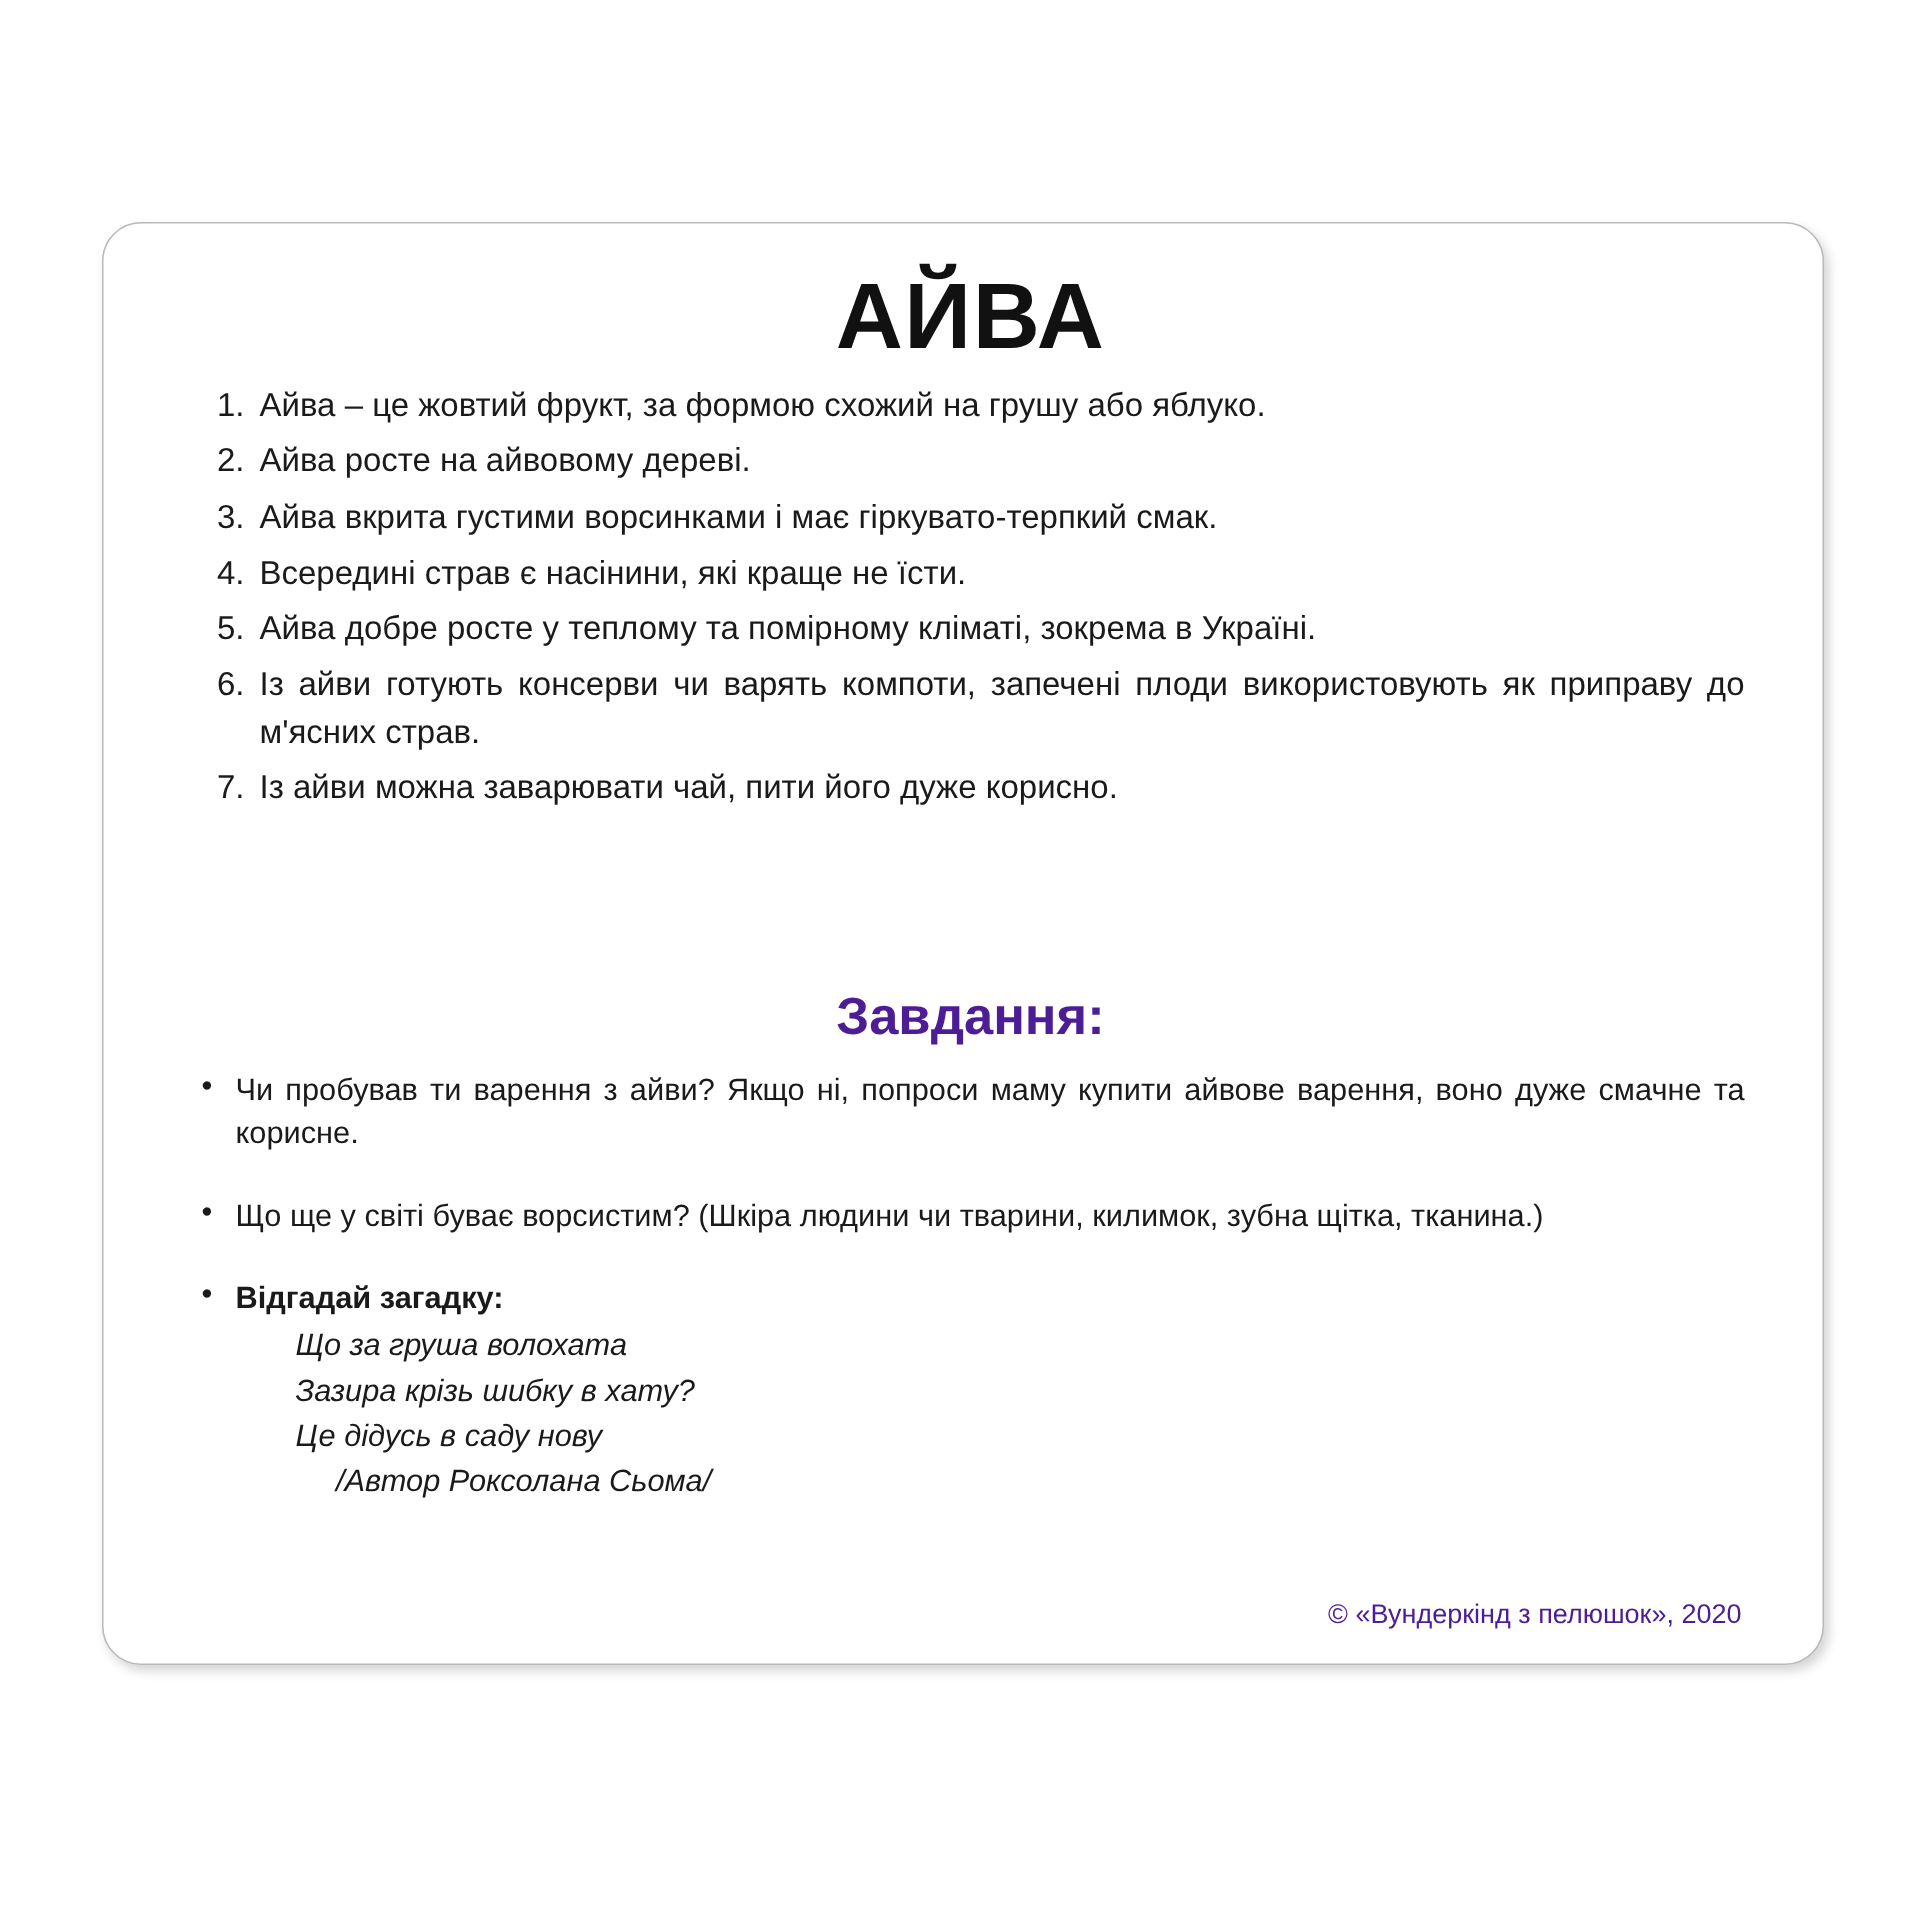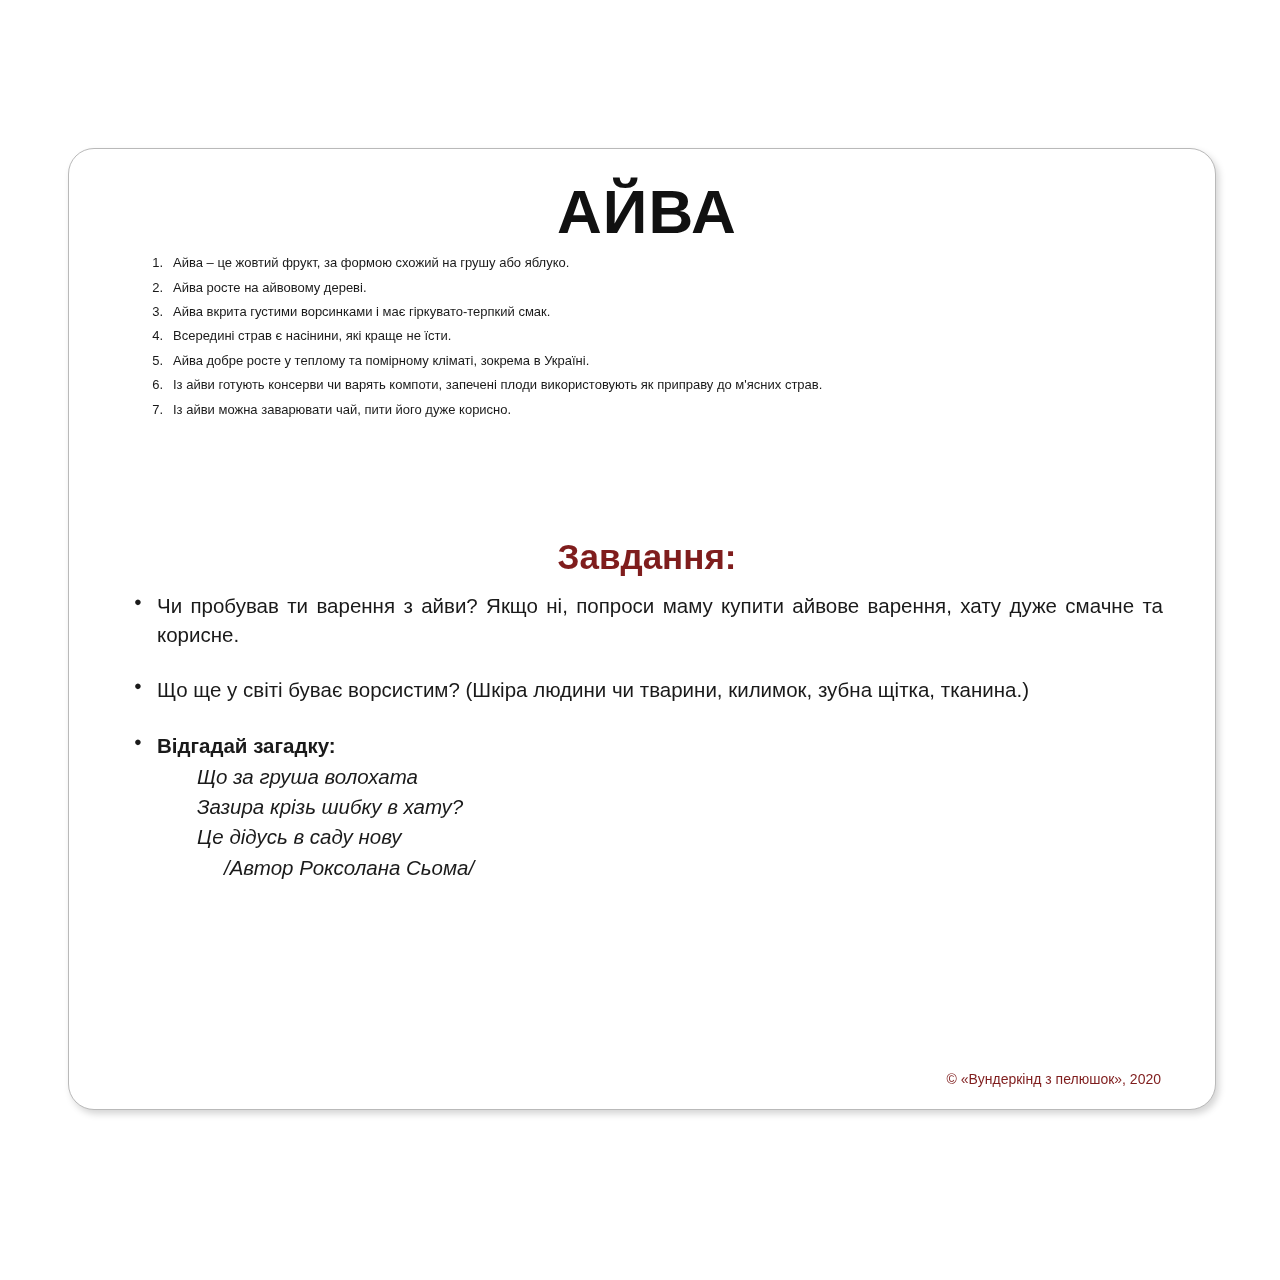--- a/index.html
+++ b/index.html
@@ -53,39 +53,39 @@
     list-style: none;
     margin: 0;
     padding: 0;
     counter-reset: fact;
   }
   ol.facts li {
     position: relative;
     counter-increment: fact;
     padding-left: 42px;
     margin-bottom: 6px;
-    font-size: 13px;
+    font-size: 22px;
     color: #1a1a1a;
     line-height: 1.42;
     text-align: justify;
   }
   ol.facts li::before {
     content: counter(fact) ".";
     position: absolute;
     left: 6px;
     top: 0;
     width: 26px;
     text-align: right;
     color: #1a1a1a;
   }
   .subtitle {
     text-align: center;
     font-size: 35px;
     font-weight: bold;
-    color: #7f1d1d;
+    color: #4c1d95;
     margin: 118px 0 14px 0;
   }
   ul.tasks {
     list-style: none;
     margin: 0;
     padding: 0;
   }
   ul.tasks > li {
     position: relative;
     padding-left: 26px;
@@ -119,22 +119,22 @@
   }
   .riddle-author {
     display: block;
     margin-left: 55px;
     font-style: italic;
   }
   .copyright {
     position: absolute;
     right: 54px;
     bottom: 22px;
-    font-size: 14px;
-    color: #7f1d1d;
+    font-size: 18px;
+    color: #4c1d95;
     white-space: nowrap;
   }
 </style>
 </head>
 <body>
 
 <div class="stage">
   <div class="card">
     <div class="card-inner">
 
@@ -146,21 +146,21 @@
         <li>Айва вкрита густими ворсинками і має гіркувато-терпкий смак.</li>
         <li>Всередині страв є насінини, які краще не їсти.</li>
         <li>Айва добре росте у теплому та помірному кліматі, зокрема в Україні.</li>
         <li>Із айви готують консерви чи варять компоти, запечені плоди використовують як приправу до м'ясних страв.</li>
         <li>Із айви можна заварювати чай, пити його дуже корисно.</li>
       </ol>
 
       <div class="subtitle">Завдання:</div>
 
       <ul class="tasks">
-        <li>Чи пробував ти варення з айви? Якщо ні, попроси маму купити айвове варення, хату дуже смачне та корисне.</li>
+        <li>Чи пробував ти варення з айви? Якщо ні, попроси маму купити айвове варення, воно дуже смачне та корисне.</li>
         <li>Що ще у світі буває ворсистим? (Шкіра людини чи тварини, килимок, зубна щітка, тканина.)</li>
         <li>
           <span class="riddle-head">Відгадай загадку:</span>
           <div class="riddle-lines">
             <span class="line">Що за груша волохата</span>
             <span class="line">Зазира крізь шибку в хату?</span>
             <span class="line">Це дідусь в саду нову</span>
             <span class="riddle-author">/Автор Роксолана Сьома/</span>
           </div>
         </li>

